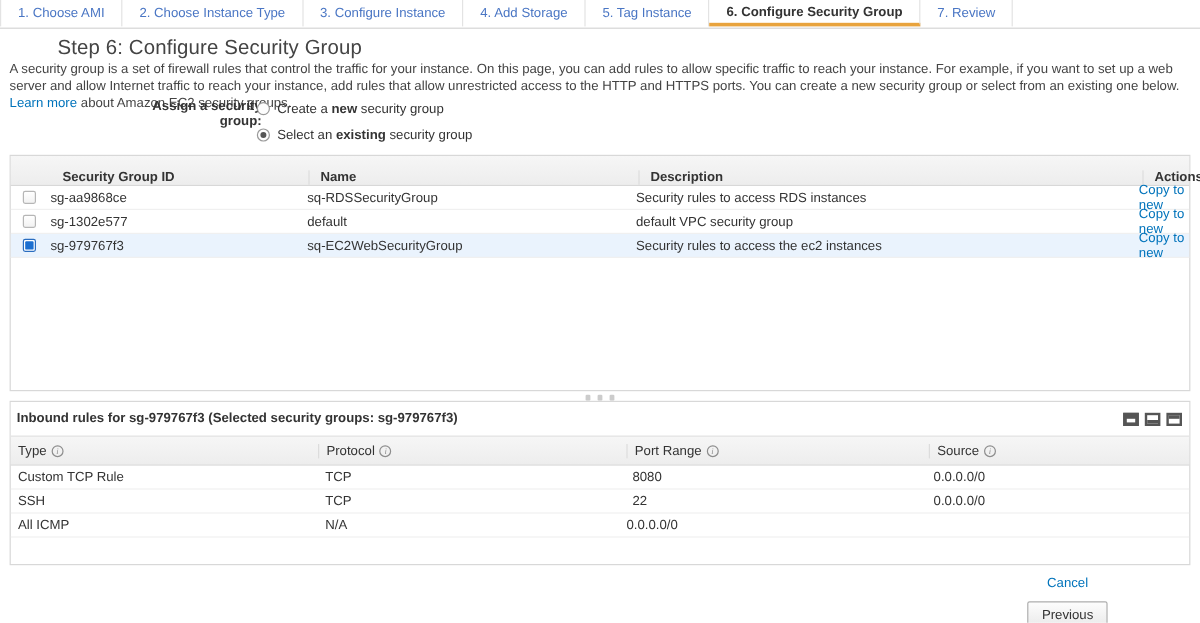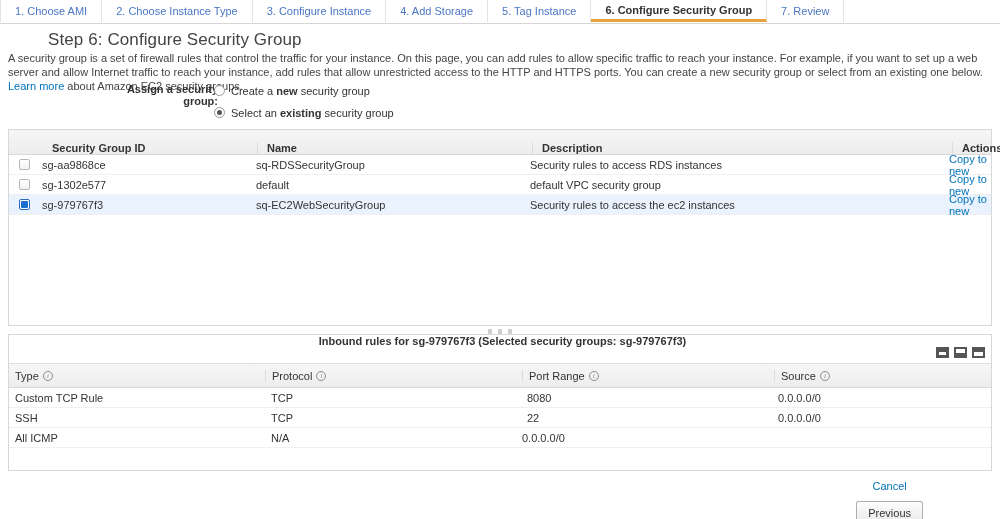--- a/index.html
+++ b/index.html
@@ -107,21 +107,21 @@
   }
   .grip-dot{width:4px;height:5px;background:#cccccc;border-radius:1px;}
 
   
   .inbound-panel{
     position:absolute;left:8px;top:334px;width:984px;height:137px;
     border:1px solid #d8d8d8;background:#ffffff;box-sizing:border-box;
   }
   .inbound-bar{
     height:28px;display:flex;align-items:center;
-    border-bottom:1px solid #dddddd;background:#ffffff;flex-direction:column;
+    border-bottom:1px solid #dddddd;background:#ffffff;
   }
   .inbound-title{
     padding-left:5px;font-weight:bold;font-size:11px;color:#333;
   }
   .view-icons{margin-left:auto;display:flex;gap:5px;padding-right:6px;}
   .view-ic{
     width:13px;height:11px;border:2px solid #555;box-sizing:border-box;
     background:#ffffff;position:relative;cursor:pointer;
   }
   .view-ic.i1{background:#555;}

